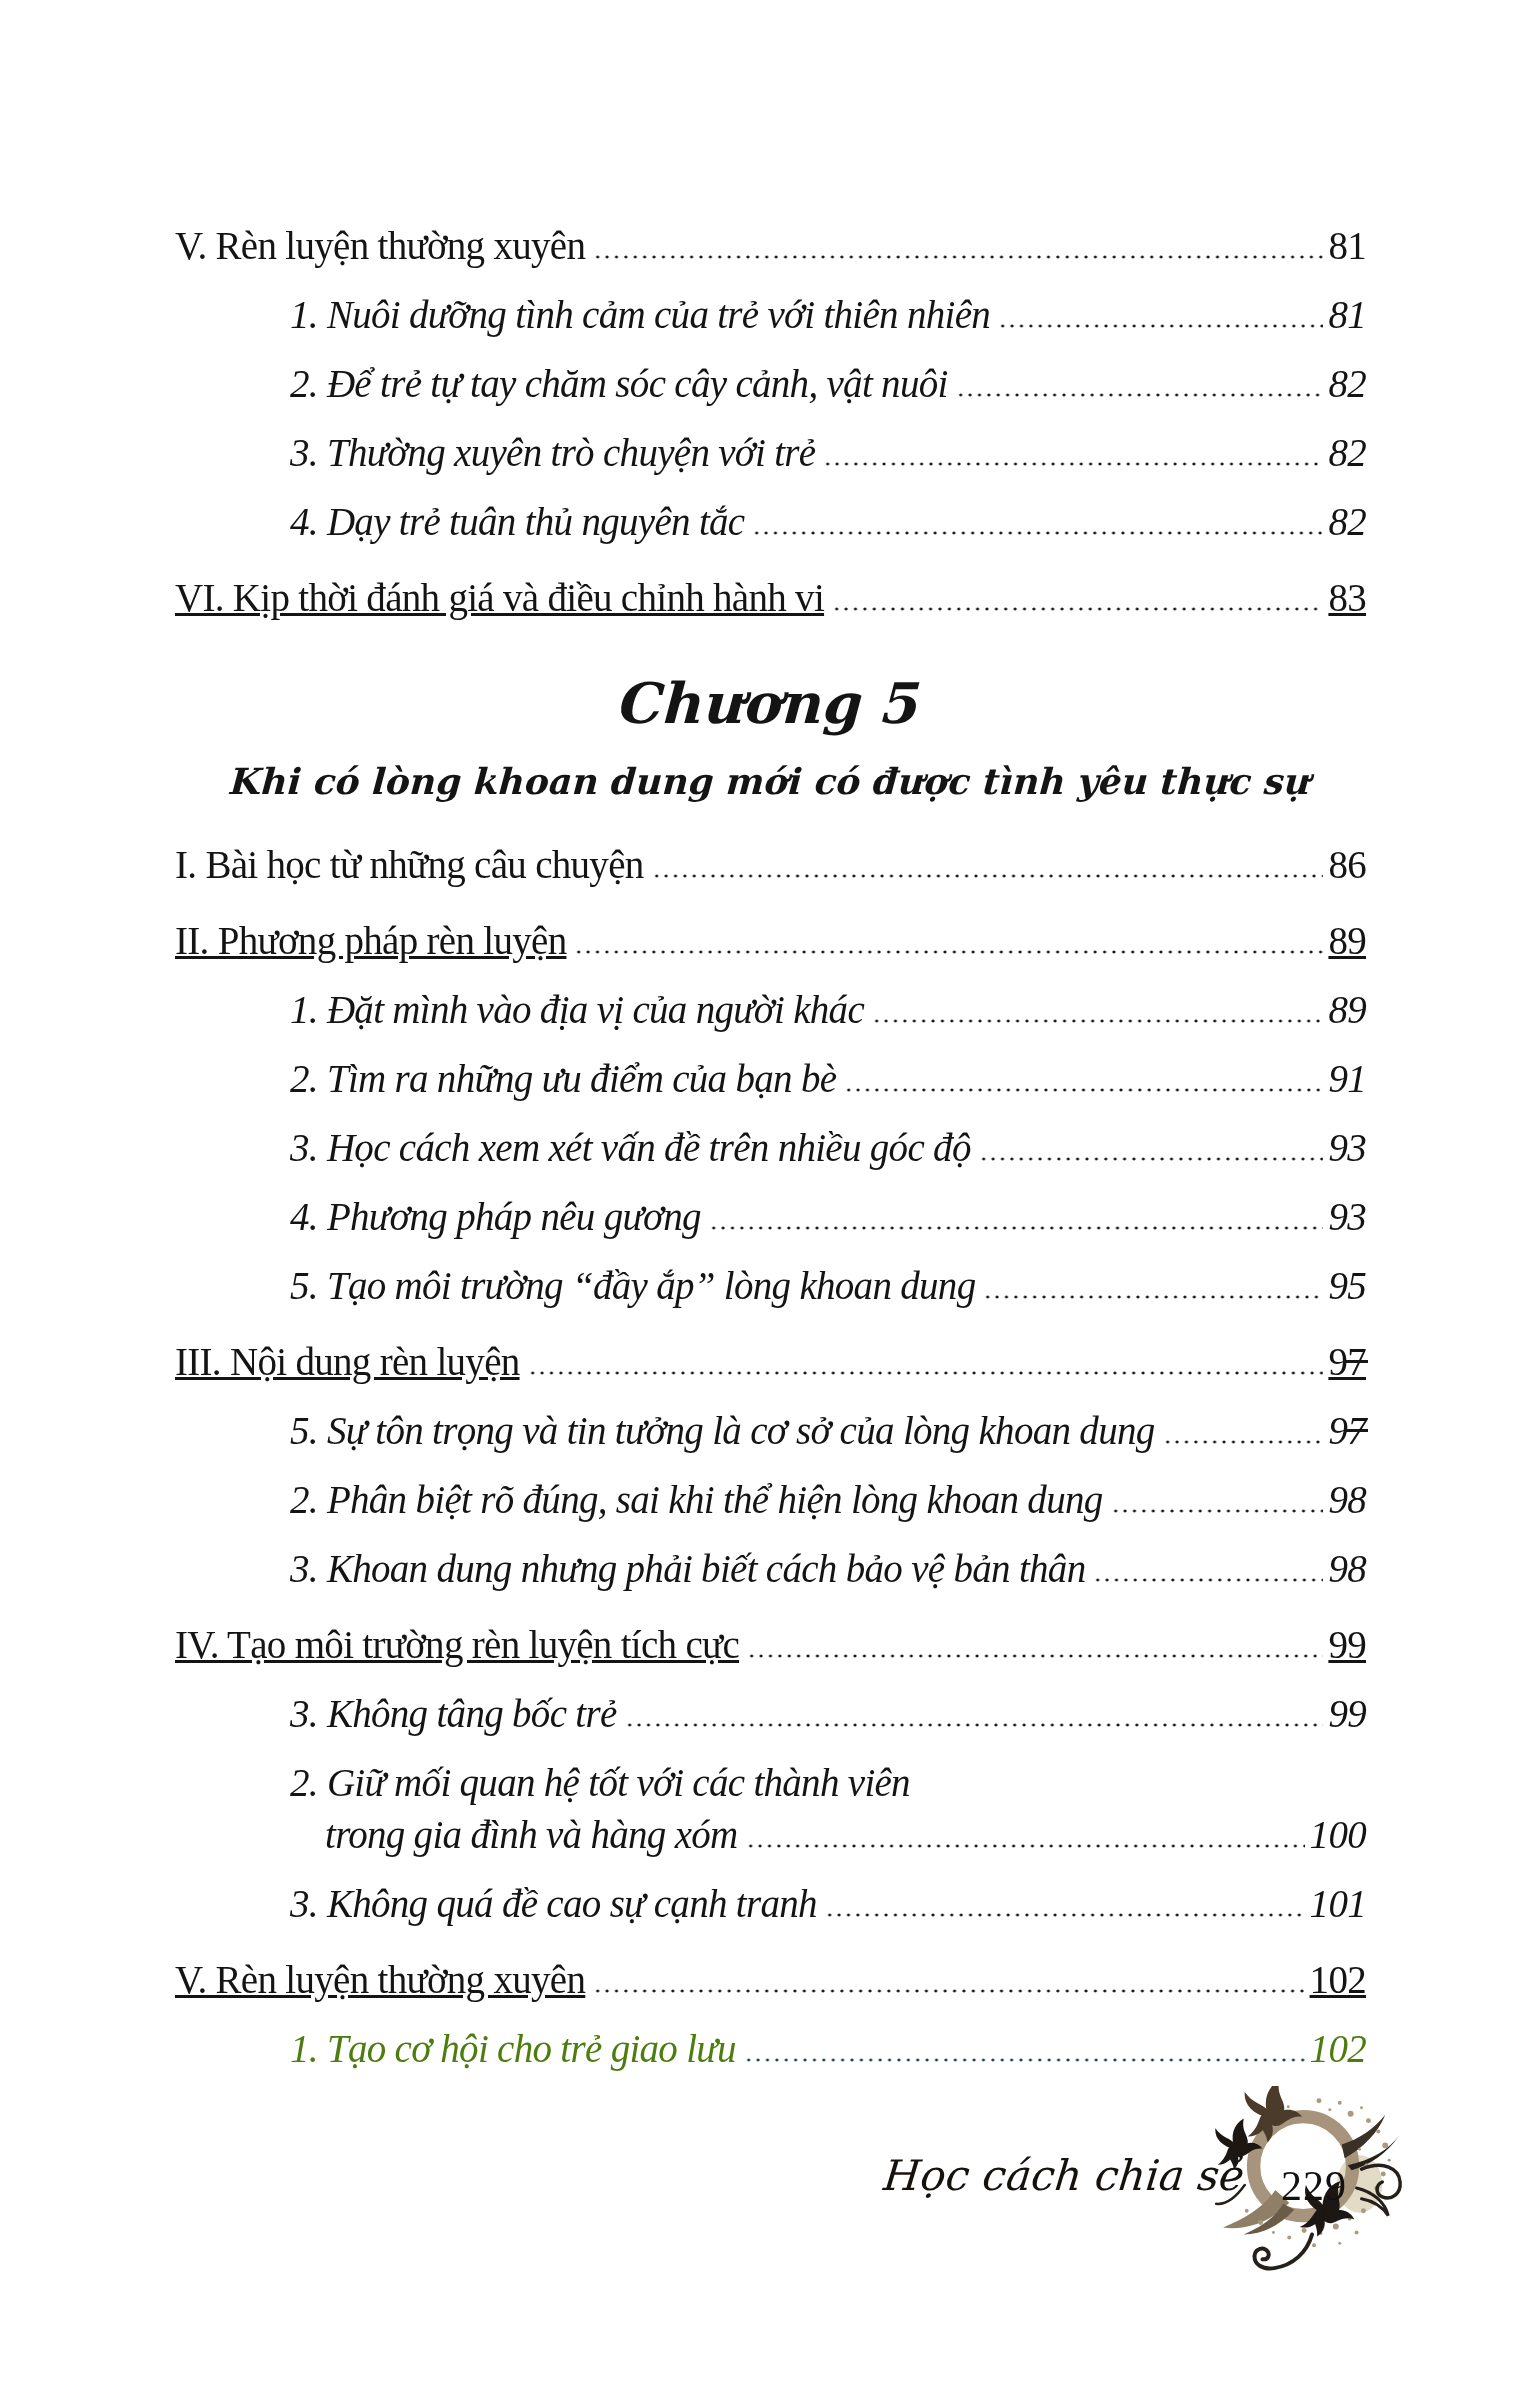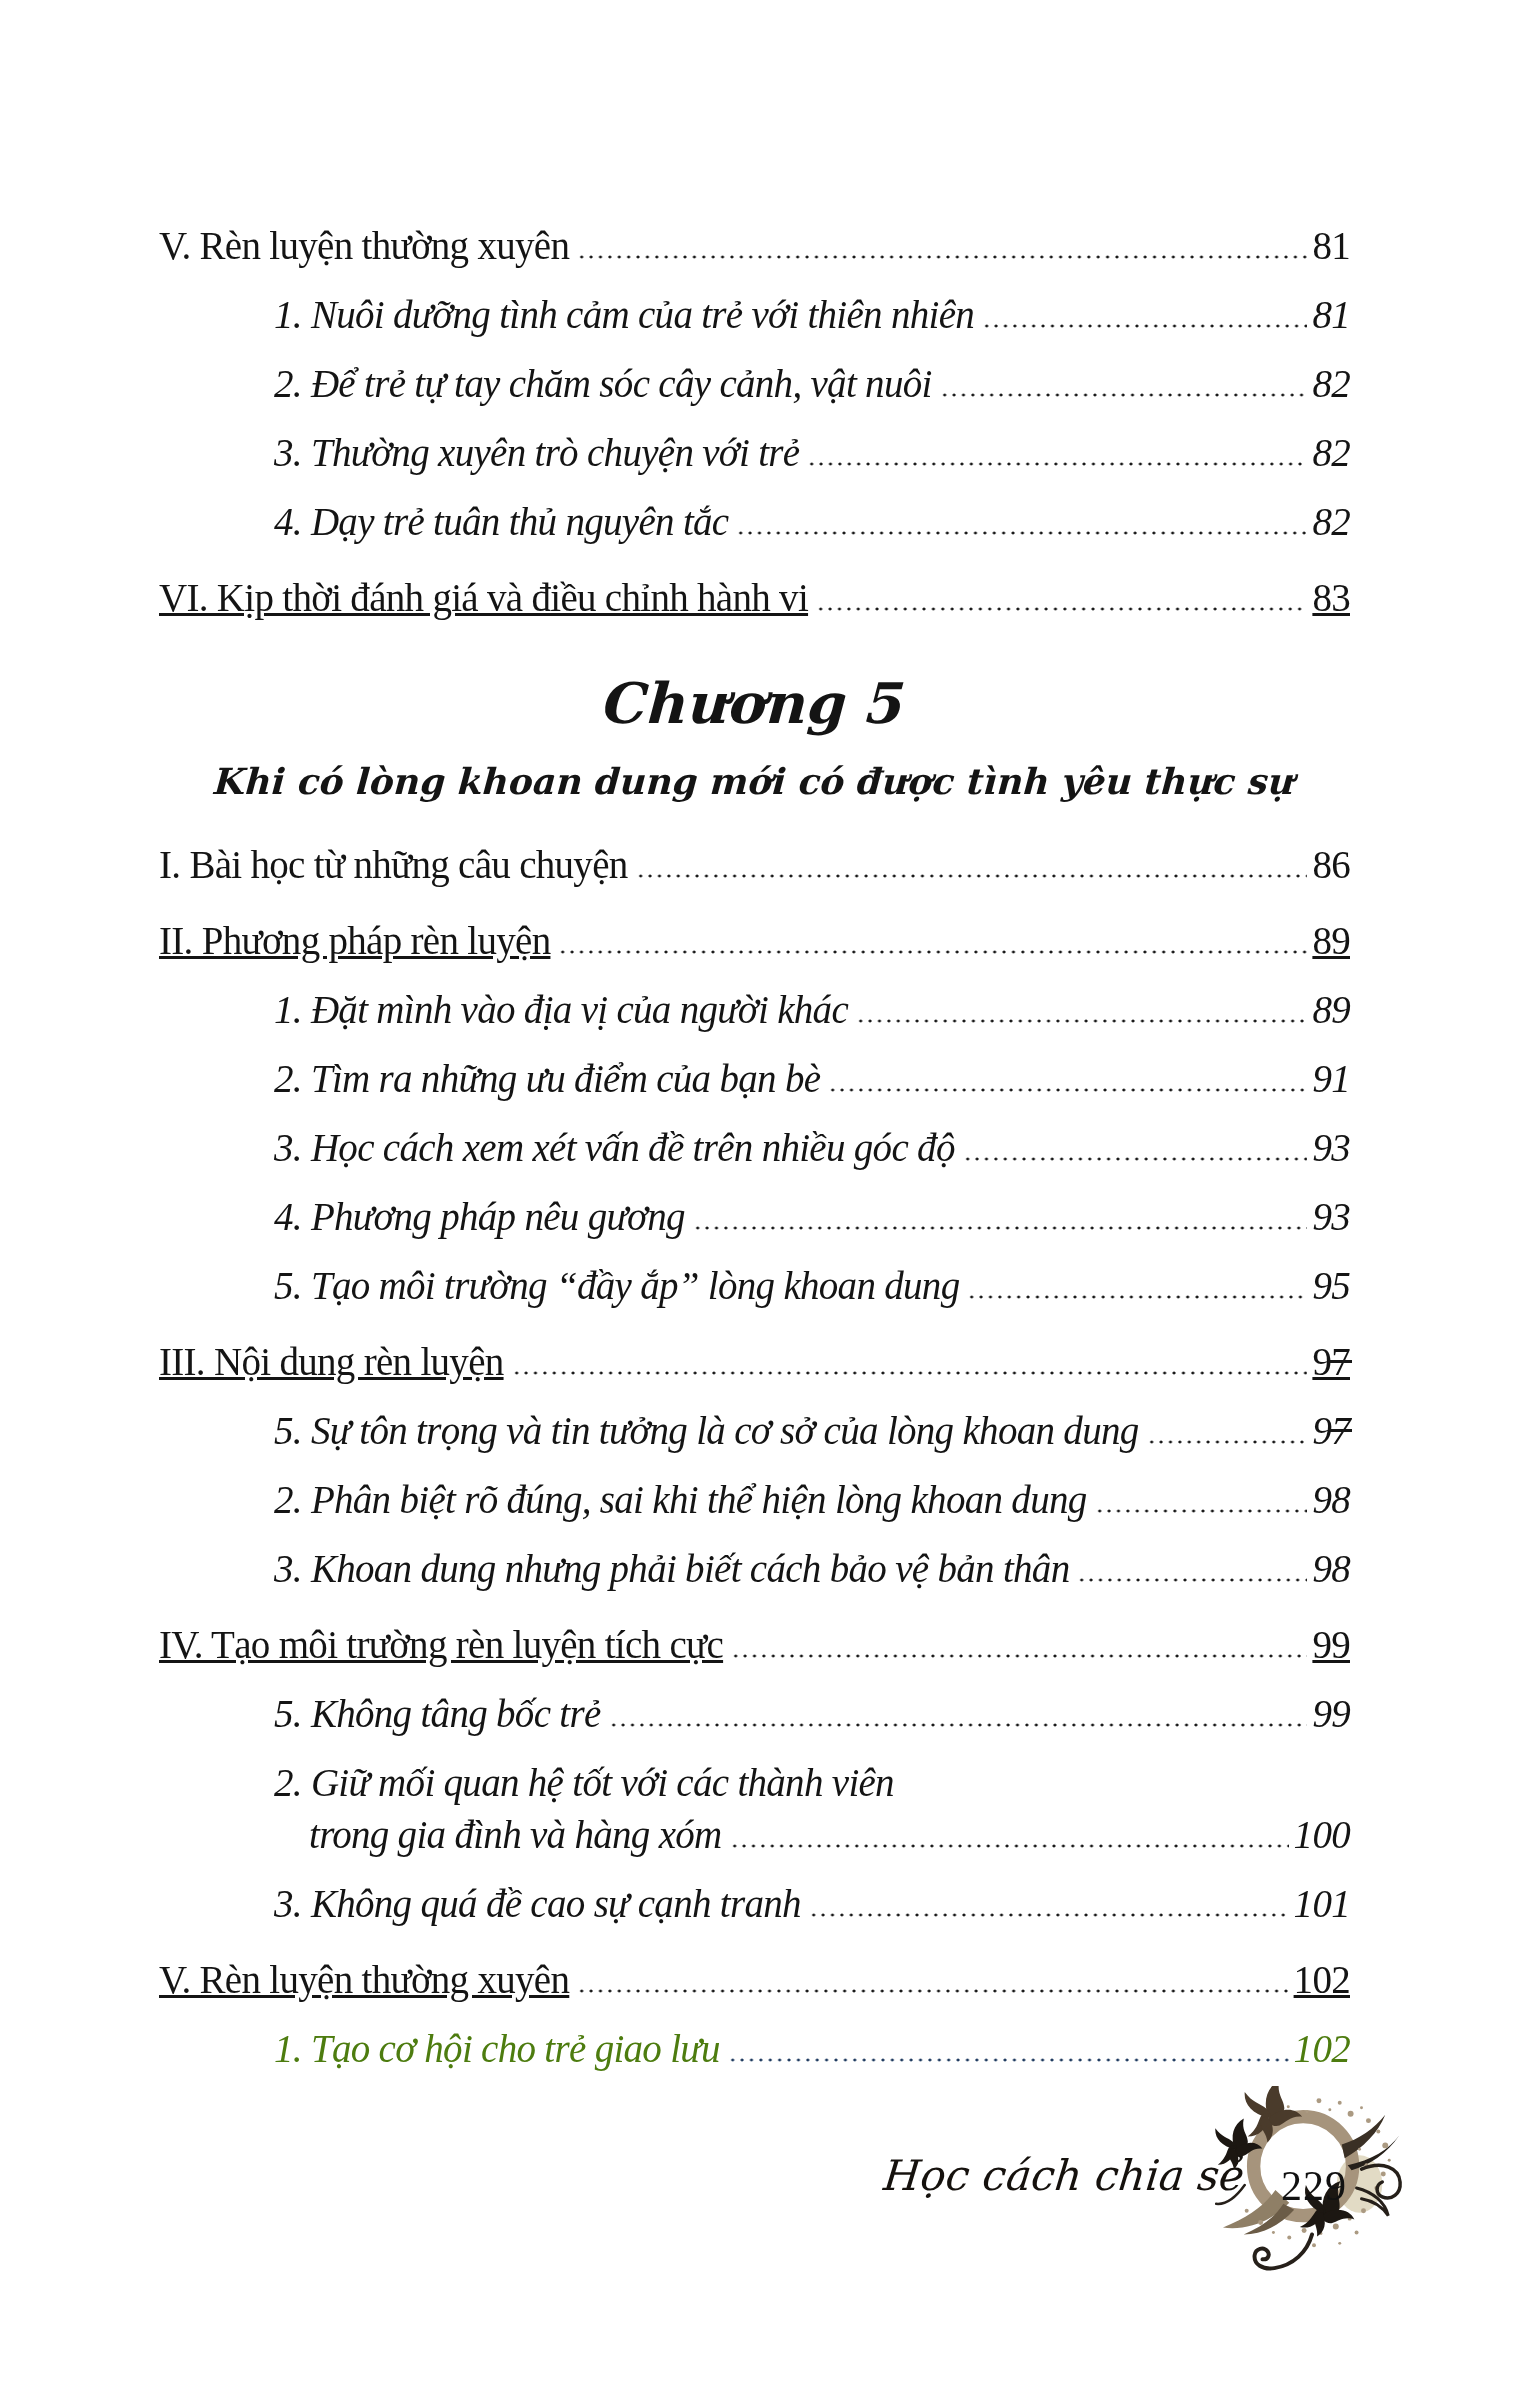--- a/index.html
+++ b/index.html
@@ -7,21 +7,21 @@
     position:relative;
     width:1525px;height:2401px;
     background:#ffffff;
     overflow:hidden;
     font-family:"Liberation Serif","DejaVu Serif",serif;
     color:#141414;
   }
   
   .toc{
     position:absolute;
-    left:159px;top:226px;
+    left:175px;top:226px;
     width:1191px;
   }
   .row{
     display:flex;
     align-items:baseline;
     font-size:39px;
     line-height:1;
     letter-spacing:-0.7px;
     white-space:nowrap;
   }
@@ -199,21 +199,21 @@
       <span class="label">3. Khoan dung nhưng phải biết cách bảo vệ bản thân</span>
       <span class="leader"></span>
       <span class="pg">98</span>
     </div>
     <div class="row main m-main">
       <span class="label">IV. Tạo môi trường rèn luyện tích cực</span>
       <span class="leader"></span>
       <span class="pg">99</span>
     </div>
     <div class="row sub m-sub">
-      <span class="label">5. Không tâng bốc trẻ</span>
+      <span class="label">3. Không tâng bốc trẻ</span>
       <span class="leader"></span>
       <span class="pg">99</span>
     </div>
     <div class="row sub m-sub no-page">
       <span class="label">2. Giữ mối quan hệ tốt với các thành viên</span>
 
     </div>
     <div class="row cont m-cont">
       <span class="label">trong gia đình và hàng xóm</span>
       <span class="leader"></span>

